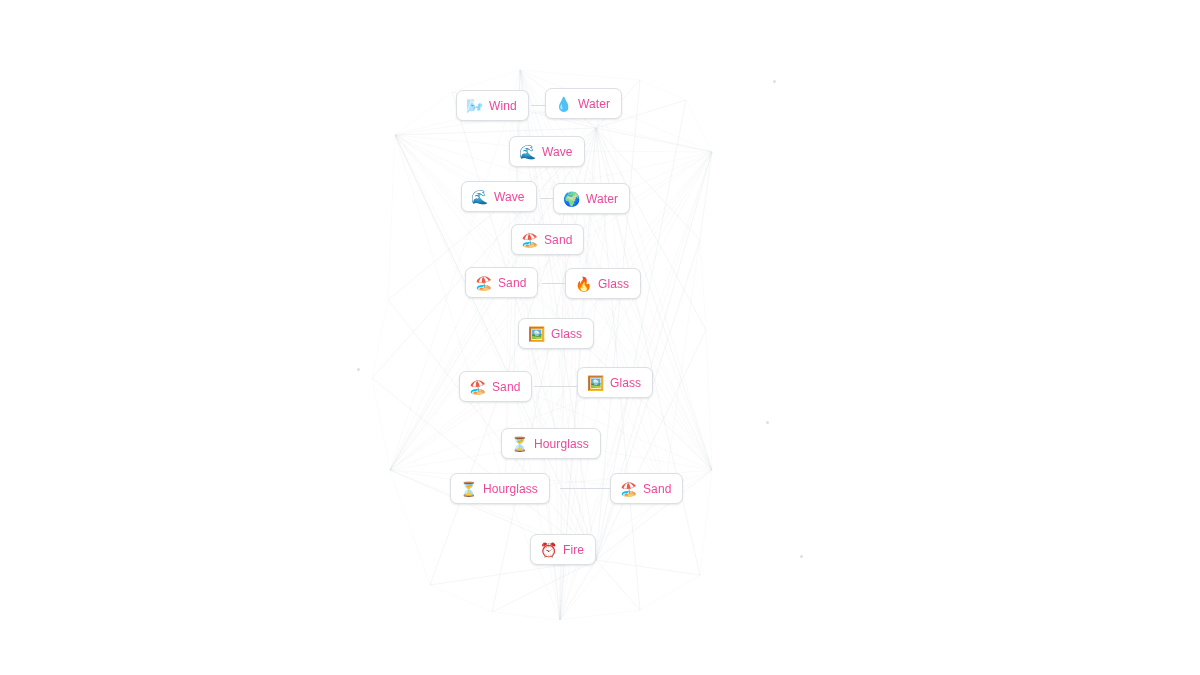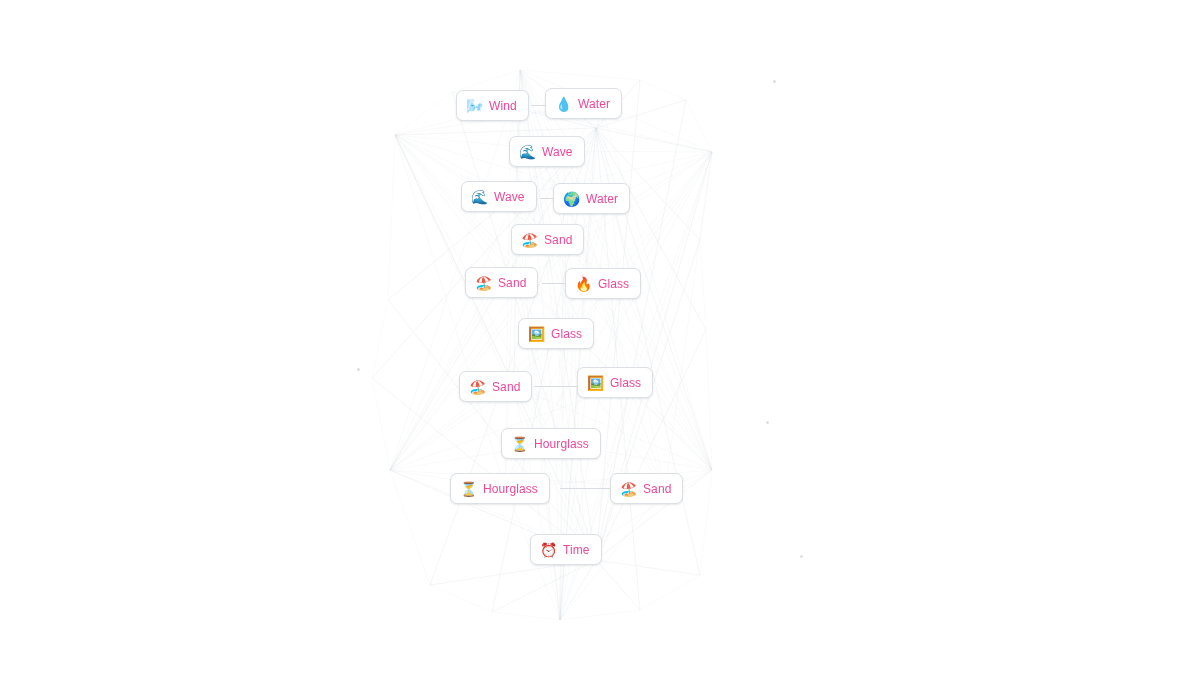--- a/index.html
+++ b/index.html
@@ -303,21 +303,21 @@
       <div class="craft-node" style="left: 450px; top: 473px;">
         <span class="node-emoji">⏳</span>
         <span class="node-label">Hourglass</span>
       </div>
       <div class="craft-node" style="left: 610px; top: 473px;">
         <span class="node-emoji">🏖️</span>
         <span class="node-label">Sand</span>
       </div>
       <div class="craft-node" style="left: 530px; top: 534px;">
         <span class="node-emoji">⏰</span>
-        <span class="node-label">Time</span>
+        <span class="node-label">Fire</span>
       </div>
       <div class="pair-link" style="left: 531px; top: 105px; width: 15px;"></div>
       <div class="pair-link" style="left: 540px; top: 198px; width: 14px;"></div>
       <div class="pair-link" style="left: 542px; top: 283px; width: 24px;"></div>
       <div class="pair-link" style="left: 534px; top: 386px; width: 44px;"></div>
       <div class="pair-link" style="left: 560px; top: 488px; width: 50px;"></div>
       <div class="tether-dot" style="left: 773px; top: 80px;"></div>
       <div class="tether-dot" style="left: 357px; top: 368px;"></div>
       <div class="tether-dot" style="left: 766px; top: 421px;"></div>
       <div class="tether-dot" style="left: 800px; top: 555px;"></div>

